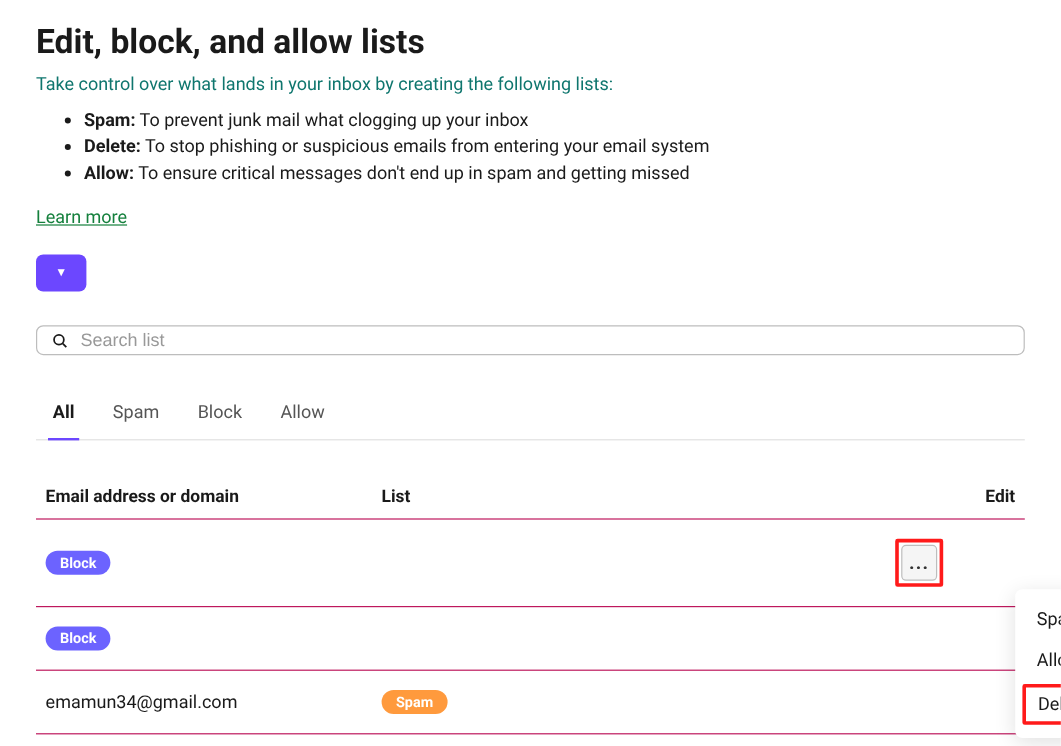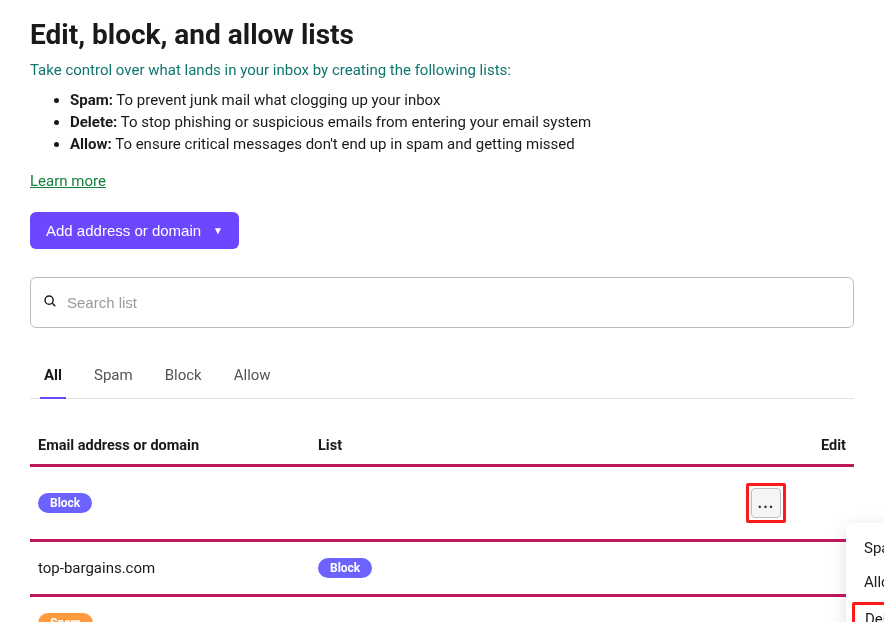--- a/index.html
+++ b/index.html
@@ -55,24 +55,24 @@
       font-size: 15px;
       padding: 10px 16px;
       cursor: pointer;
       margin-bottom: 28px;
     }
     .add-button .caret {
       font-size: 10px;
     }
     .search-wrapper {
       display: flex;
-      align-items: flex-start;
+      align-items: center;
       border: 1px solid #bdbdbd;
       border-radius: 6px;
-      padding: 16px 12px;
+      padding: 3px 12px;
       margin-bottom: 38px;
     }
     .search-wrapper .search-icon {
       margin-right: 10px;
       color: #1a1a1a;
       display: flex;
     }
     .search-wrapper input {
       border: none;
       outline: none;
@@ -109,21 +109,21 @@
       right: -4px;
       bottom: -1px;
       height: 2px;
       background: #6c47ff;
     }
     .table-header, .table-row {
       display: grid;
       grid-template-columns: 280px 1fr 60px;
       align-items: center;
       padding: 14px 8px;
-      border-bottom: 3px solid #be185d;
+      border-bottom: 1px solid #be185d;
     }
     .table-header {
       font-weight: 700;
       font-size: 14.5px;
       padding-bottom: 10px;
     }
     .col-edit-h {
       text-align: right;
     }
     .table-row {
@@ -210,21 +210,20 @@
 <ul class="bullets">
   <li><b>Spam:</b><span> To prevent junk mail what clogging up your inbox</span></li>
   <li><b>Delete:</b><span> To stop phishing or suspicious emails from entering your email system</span></li>
   <li><b>Allow:</b><span> To ensure critical messages don't end up in spam and getting missed</span></li>
 </ul>
 
 <a class="learn-more">Learn more</a>
 
 <div>
   <button class="add-button">
-    <span>Add address or domain</span>
     <span class="caret">▼</span>
   </button>
 </div>
 
 <div class="search-wrapper">
   <span class="search-icon">
     <svg width="14" height="14" viewBox="0 0 24 24" fill="none" stroke="currentColor" stroke-width="2.5">
       <circle cx="10.5" cy="10.5" r="7"></circle>
       <line x1="21" y1="21" x2="16" y2="16"></line>
     </svg>
@@ -249,26 +248,26 @@
   <div class="table-row">
     <div><span class="pill pill-block">Block</span></div>
     <div class="col-edit">
       <span class="trigger-highlight">
         <span class="menu-trigger">...</span>
       </span>
     </div>
   </div>
 
   <div class="table-row">
-    <div>top-bargains.com</div>
     <div><span class="pill pill-block">Block</span></div>
     <div class="col-edit"></div>
   </div>
 
   <div class="table-row">
+    <div>emamun34@gmail.com</div>
     <div><span class="pill pill-spam">Spam</span></div>
     <div class="col-edit"></div>
   </div>
 
   <div class="dropdown-pos">
     <div class="dropdown-menu">
       <div class="dropdown-item">Spam</div>
       <div class="dropdown-item">Allow</div>
       <div class="dropdown-item delete-highlight">Delete</div>
     </div>

